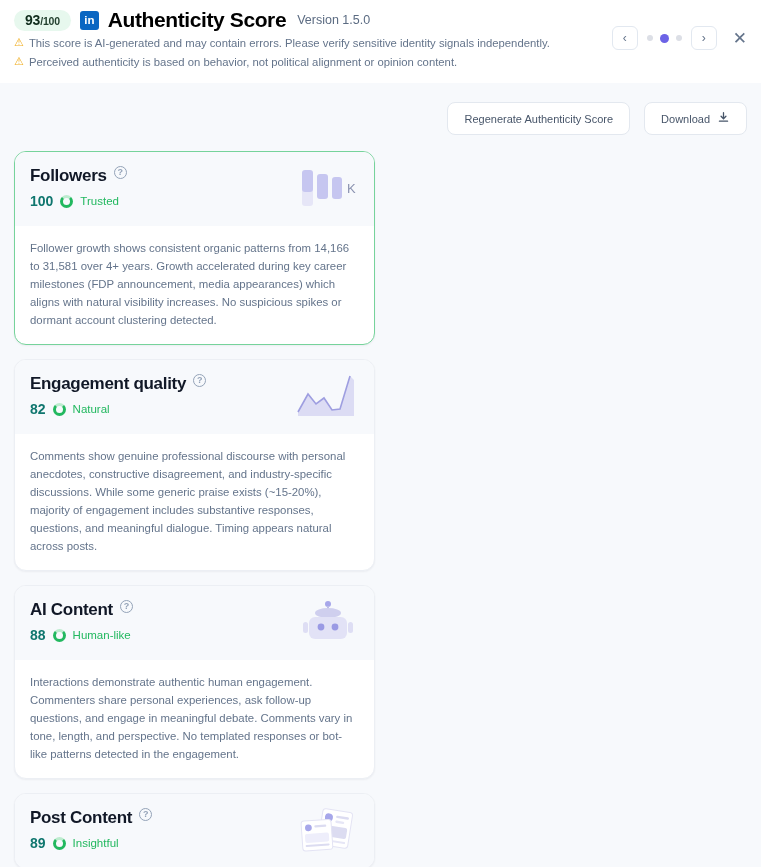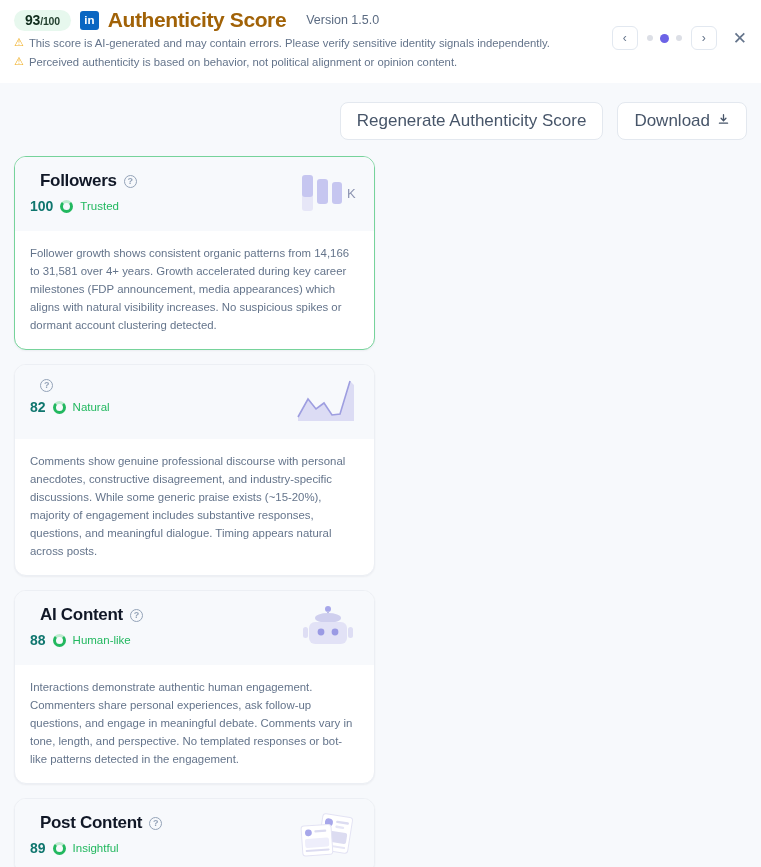--- a/index.html
+++ b/index.html
@@ -19,22 +19,22 @@
     background:#e7f8ee; color:#0f2c1c; border-radius:999px;
     padding:3px 11px 4px 11px; font-size:14px; font-weight:700;
     letter-spacing:-0.2px; display:flex; align-items:baseline; line-height:1;
   }
   .score-pill .den { font-size:10.5px; font-weight:600; color:#23402f; }
   .li-icon {
     width:19px; height:19px; border-radius:3px; background:#0a66c2;
     color:#fff; font-size:11.5px; font-weight:700; line-height:19px;
     text-align:center; font-family:"Liberation Sans", sans-serif;
   }
-  .hdr-title { font-size:21px; font-weight:700; color:#a16207; letter-spacing:-0.4px; }
-  .hdr-version { font-size:12.5px; color:#5b6b82; font-weight:400; margin-left:11px; }
+  .hdr-title { font-size:21px; font-weight:700; color:#000000; letter-spacing:-0.4px; }
+  .hdr-version { font-size:12.5px; color:#5b6b82; font-weight:400; margin-left:2px; }
 
   .hdr-sub { font-size:11.3px; color:#64748b; margin-top:6px; line-height:1.45; }
   .warn-line { font-size:11.3px; color:#64748b; margin-top:3px; display:flex; align-items:flex-start; gap:5px; line-height:1.45;}
   .warn-ico { color:#f0ad1f; font-size:11px; line-height:1.45; flex:none; }
 
   
   .hdr-right { position:absolute; right:14px; top:26px; display:flex; align-items:center; gap:16px; }
   .pager { display:flex; align-items:center; gap:9px; }
   .pg-btn {
     width:26px; height:24px; border:1px solid #e2e8f0; border-radius:6px;
@@ -44,32 +44,32 @@
   .dots { display:flex; gap:7px; align-items:center; }
   .dot { width:6px; height:6px; border-radius:50%; background:#dcdfe6; }
   .dot.active { width:9px; height:9px; background:#6c63e6; }
   .close-x { color:#64748b; font-size:17px; cursor:pointer; line-height:1; }
 
   
   .body { position:absolute; top:83px; left:0; right:0; bottom:0; background:#f7f9fc; padding:0 14px; }
   .actions { display:flex; justify-content:flex-end; gap:14px; padding:19px 0 16px 0; }
   .btn {
     border:1px solid #e3e8ef; background:#fff; border-radius:8px;
-    padding:8px 16px; font-size:17px; color:#475569; cursor:pointer;
+    padding:8px 16px; font-size:11px; color:#475569; cursor:pointer;
     display:flex; align-items:center; gap:7px; font-family:"Liberation Sans", sans-serif;
   }
 
   .grid { display:flex; flex-wrap:wrap; gap:14px; }
   .card {
     width:361px; background:#fff; border-radius:12px; border:1px solid #eceff4;
     overflow:hidden; box-shadow:0 1px 2px rgba(16,24,40,.05);
   }
   .card.hl { border:1px solid #76d39b; }
   .card-head { background:#f7f9fc; padding:14px 15px 13px 15px; position:relative; min-height:74px; }
-  .card-title { font-size:17px; font-weight:700; color:#111827; letter-spacing:-0.3px; display:flex; align-items:center; gap:7px;margin-left:10px;}
+  .card-title { font-size:17px; font-weight:700; color:#111827; letter-spacing:-0.3px; display:flex; gap:7px;}
   .q-ico { width:13px; height:13px; border:1.3px solid #94a3b8; border-radius:50%; color:#94a3b8;
            font-size:9px; line-height:11px; text-align:center; font-weight:700; flex:none; }
   .card-score { display:flex; align-items:center; gap:7px; margin-top:7px; }
   .sc-num { font-size:14px; font-weight:700; color:#0f766e; }
   .ring { width:13px; height:13px; border-radius:50%; border:3px solid #22b85f;
           border-top-color:#bdeccf; flex:none; }
   .sc-lab { font-size:11.5px; font-weight:400; color:#22b85f; }
   .card-body { padding:13px 15px 15px 15px; font-size:11.4px; line-height:1.58; color:#64748b; }
   .art { position:absolute; right:14px; top:12px; width:64px; height:50px; }
   .dl-ico { display:inline-block; }
@@ -150,20 +150,21 @@
               <text x="51" y="29" font-family="Liberation Sans, sans-serif" font-size="13" fill="#8b93b0">K</text>
             </svg>
           </div>
         </div>
         <div class="card-body">Follower growth shows consistent organic patterns from 14,166 to 31,581 over 4+ years. Growth accelerated during key career milestones (FDP announcement, media appearances) which aligns with natural visibility increases. No suspicious spikes or dormant account clustering detected.</div>
       </div>
 
       <div class="card">
         <div class="card-head">
           <div class="card-title">
+            <span>Engagement quality</span>
             <span class="q-ico">?</span>
           </div>
           <div class="card-score">
             <span class="sc-num">82</span>
             <span class="ring"></span>
             <span class="sc-lab">Natural</span>
           </div>
           <div class="art">
             <svg width="64" height="50" viewBox="0 0 64 50">
               <path d="M2 40 L12 22 L20 32 L28 26 L36 38 L44 37 L54 4 L58 8 L58 44 L2 44 Z" fill="#dcdcf4"></path>

